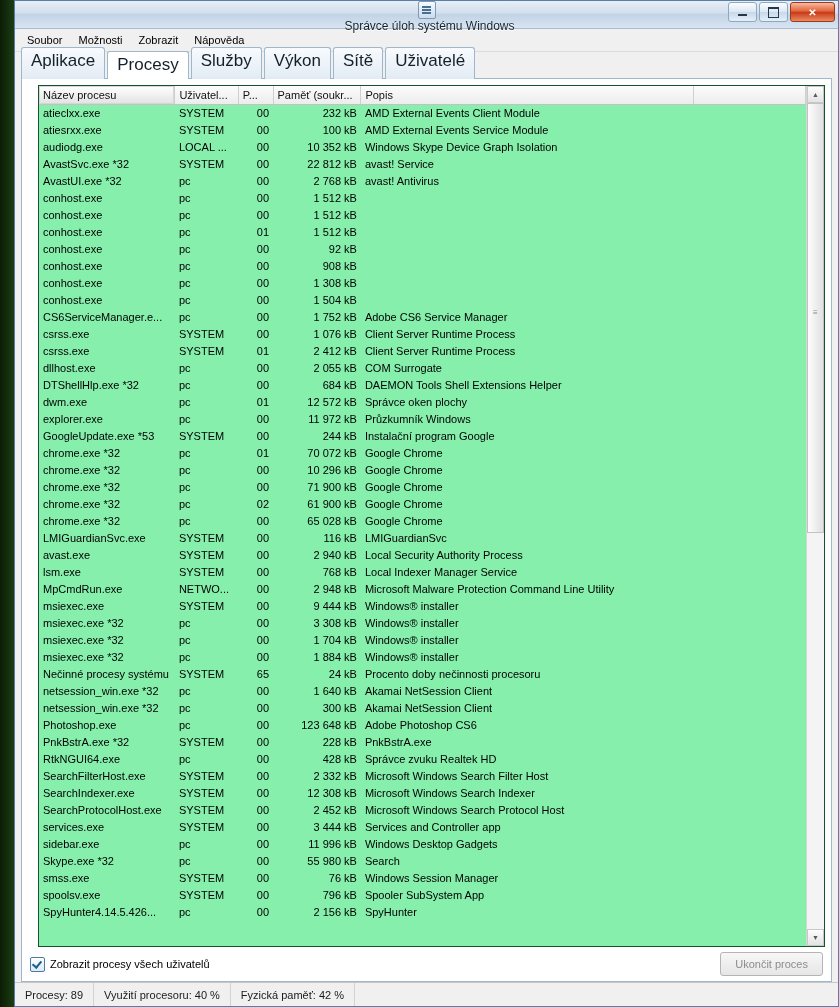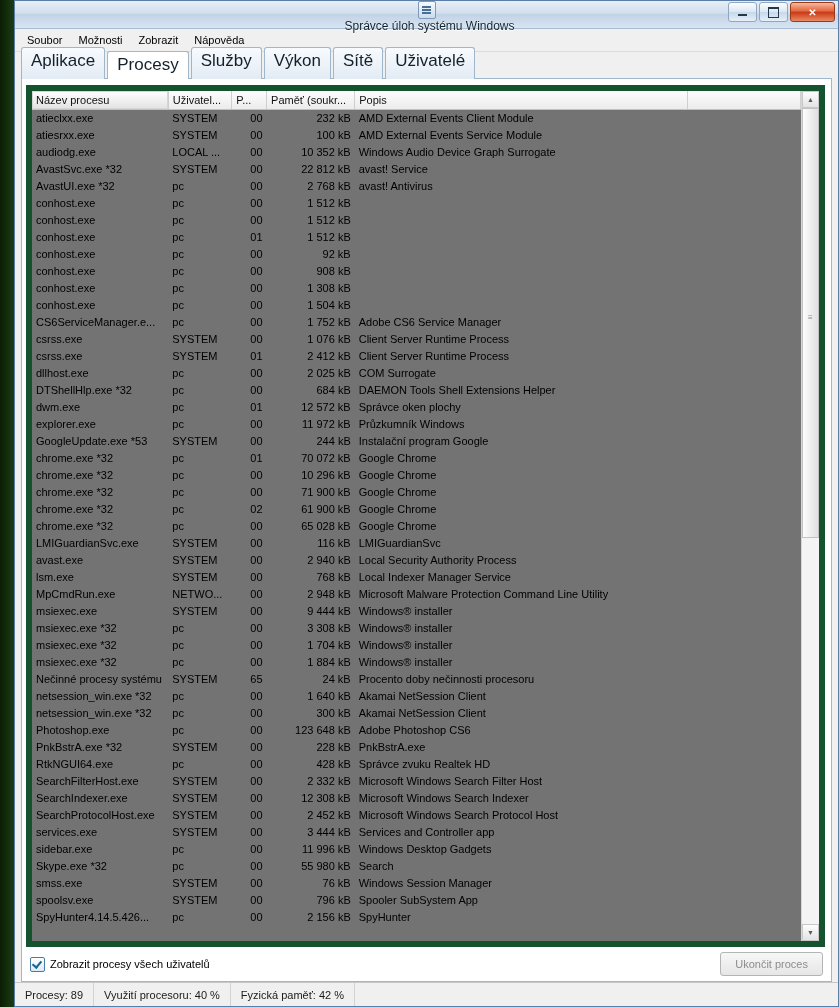--- a/index.html
+++ b/index.html
@@ -156,23 +156,23 @@
     margin: 0 6px 0 6px;
     border: 1px solid #9fb6cb;
     background: #fff;
     display: flex;
     flex-direction: column;
     box-sizing: border-box;
     overflow: hidden;
   }
   .list-wrap {
     flex: 1;
-    margin: 6px 6px 0 4px;
-    border: 6px solid #14532d;
-    background: #737373;
+    margin: 6px 6px 0 16px;
+    border: 1px solid #14532d;
+    background: #86efac;
     display: flex;
     flex-direction: column;
     overflow: hidden;
     position: relative;
   }
   .grid-scroll {
     display: flex;
     flex: 1;
     overflow: hidden;
   }
@@ -396,21 +396,21 @@
                     <td class="num">00</td>
                     <td class="num">100 kB</td>
                     <td>AMD External Events Service Module</td>
                     <td></td>
                   </tr>
                   <tr>
                     <td>audiodg.exe</td>
                     <td>LOCAL ...</td>
                     <td class="num">00</td>
                     <td class="num">10 352 kB</td>
-                    <td>Windows Audio Device Graph Surrogate</td>
+                    <td>Windows Skype Device Graph Isolation</td>
                     <td></td>
                   </tr>
                   <tr>
                     <td>AvastSvc.exe *32</td>
                     <td>SYSTEM</td>
                     <td class="num">00</td>
                     <td class="num">22 812 kB</td>
                     <td>avast! Service</td>
                     <td></td>
                   </tr>
@@ -499,21 +499,21 @@
                     <td>SYSTEM</td>
                     <td class="num">01</td>
                     <td class="num">2 412 kB</td>
                     <td>Client Server Runtime Process</td>
                     <td></td>
                   </tr>
                   <tr>
                     <td>dllhost.exe</td>
                     <td>pc</td>
                     <td class="num">00</td>
-                    <td class="num">2 025 kB</td>
+                    <td class="num">2 055 kB</td>
                     <td>COM Surrogate</td>
                     <td></td>
                   </tr>
                   <tr>
                     <td>DTShellHlp.exe *32</td>
                     <td>pc</td>
                     <td class="num">00</td>
                     <td class="num">684 kB</td>
                     <td>DAEMON Tools Shell Extensions Helper</td>
                     <td></td>

